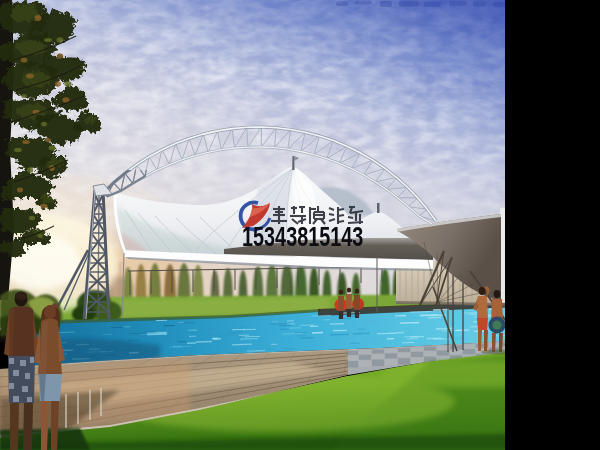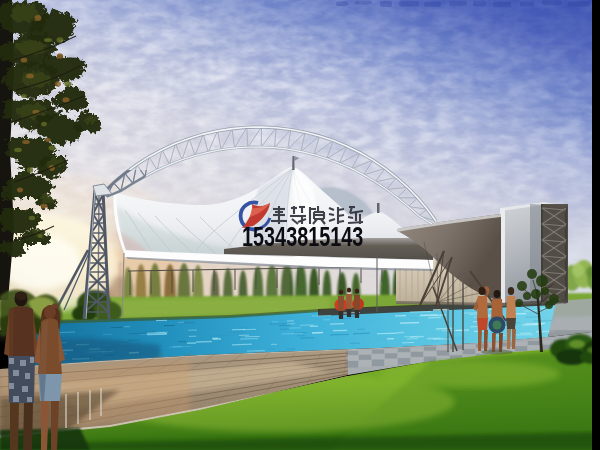--- a/index.html
+++ b/index.html
@@ -1,14 +1,14 @@
 <!DOCTYPE html>
 <html><head><meta charset="utf-8"><style>
 html,body{margin:0;padding:0;background:#000;}
-#c{position:relative;width:592px;height:450px;overflow:hidden;font-family:"Liberation Sans",sans-serif;}
+#c{position:relative;width:505px;height:450px;overflow:hidden;font-family:"Liberation Sans",sans-serif;}
 </style></head><body>
 
 <div id="c"><svg width="600" height="450" viewBox="0 0 600 450">
 <defs>
 <linearGradient id="sky" x1="0" y1="1" x2="0.72" y2="-0.25">
  <stop offset="0" stop-color="#f0e9dc"></stop>
  <stop offset="0.3" stop-color="#e0dce0"></stop>
  <stop offset="0.48" stop-color="#cccddd"></stop>
  <stop offset="0.62" stop-color="#a8b2d8"></stop>
  <stop offset="0.74" stop-color="#7287ca"></stop>

